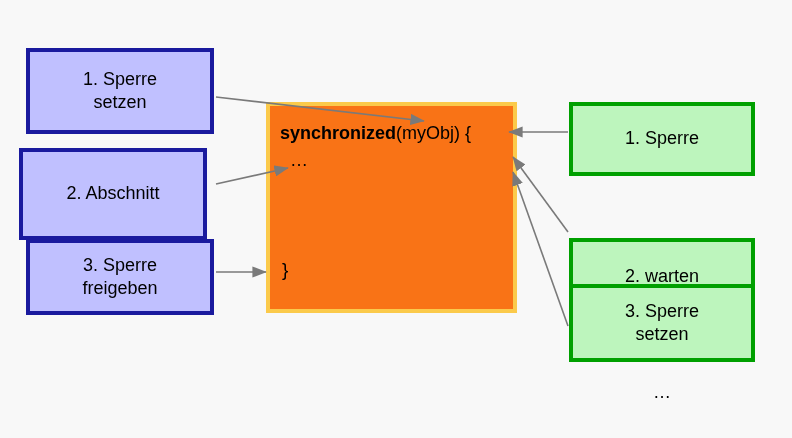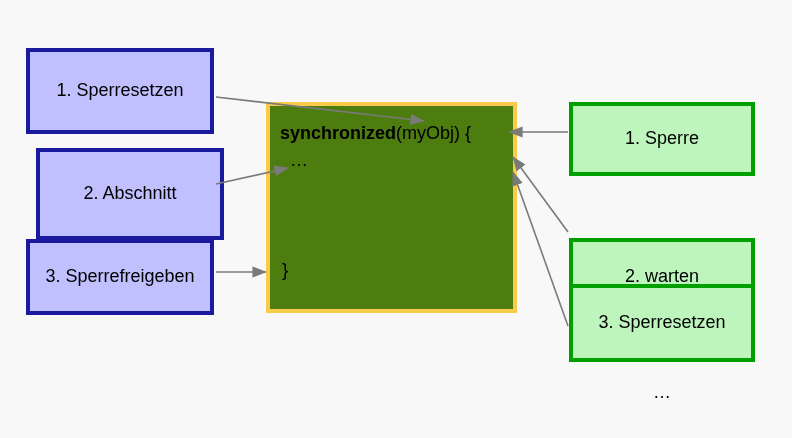--- a/index.html
+++ b/index.html
@@ -15,40 +15,40 @@
   }
   #diagram {
     position: relative;
     width: 792px;
     height: 438px;
   }
   .box {
     position: absolute;
     box-sizing: border-box;
     display: flex;
-    flex-direction: row;
+    flex-direction: column;
     align-items: center;
     justify-content: center;
     text-align: center;
     line-height: 1.28;
     color: #000;
     font-size: 18px;
   }
   .box-blue {
     background: #c0c0ff;
     border: 4px solid #1a1a9e;
   }
   .box-green {
     background: #bdf5bd;
     border: 4px solid #00a000;
   }
   .code-block {
     position: absolute;
     box-sizing: border-box;
-    background: #4d7c0f;
+    background: #f97316;
     border: 4px solid #fbca4b;
     padding: 14px 16px 0 10px;
   }
   .code-line {
     font-size: 18px;
     color: #000;
     line-height: 1.52;
     white-space: pre;
   }
   .code-kw {
@@ -85,21 +85,21 @@
 </head>
 <body>
 
 <div id="diagram">
 
   <div class="box box-blue" style="left:26px; top:48px; width:188px; height:86px;">
     <span>1. Sperre</span>
     <span>setzen</span>
   </div>
 
-  <div class="box box-blue" style="left:36px; top:148px; width:188px; height:92px;align-items:center;">
+  <div class="box box-blue" style="left:19px; top:148px; width:188px; height:92px;align-items:center;">
     <span>2. Abschnitt</span>
   </div>
 
   <div class="box box-blue" style="left:26px; top:239px; width:188px; height:76px;">
     <span>3. Sperre</span>
     <span>freigeben</span>
   </div>
 
   <div class="code-block" style="left:266px; top:102px; width:251px; height:211px;">
     <div class="code-line"><span class="code-kw">synchronized</span><span>(myObj) {</span></div>

